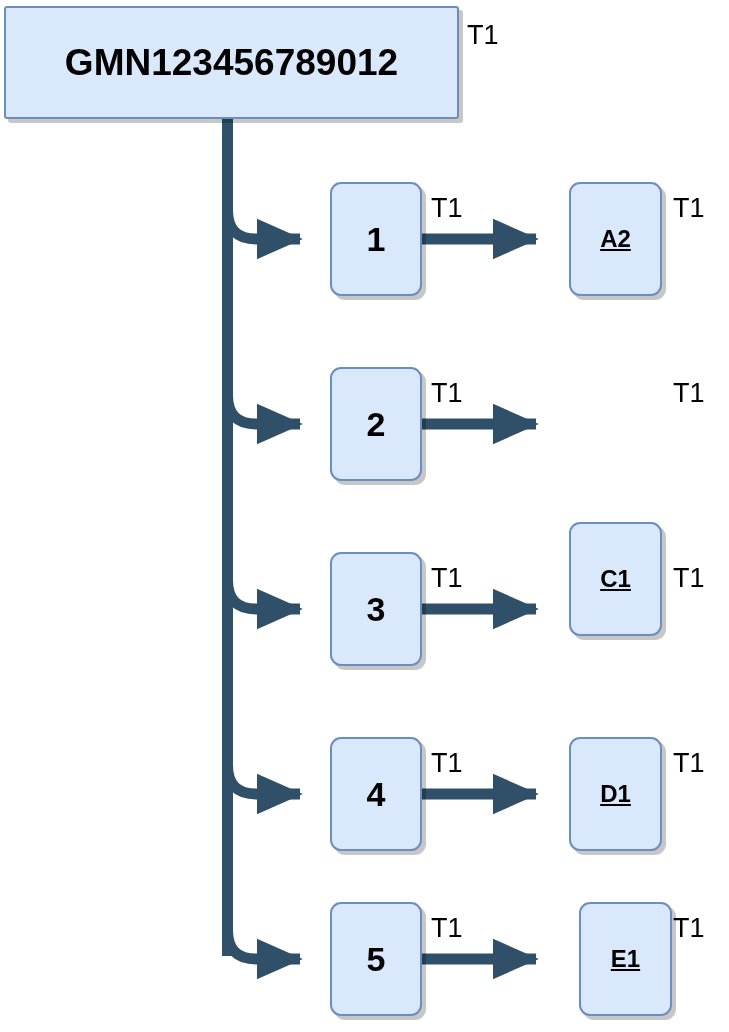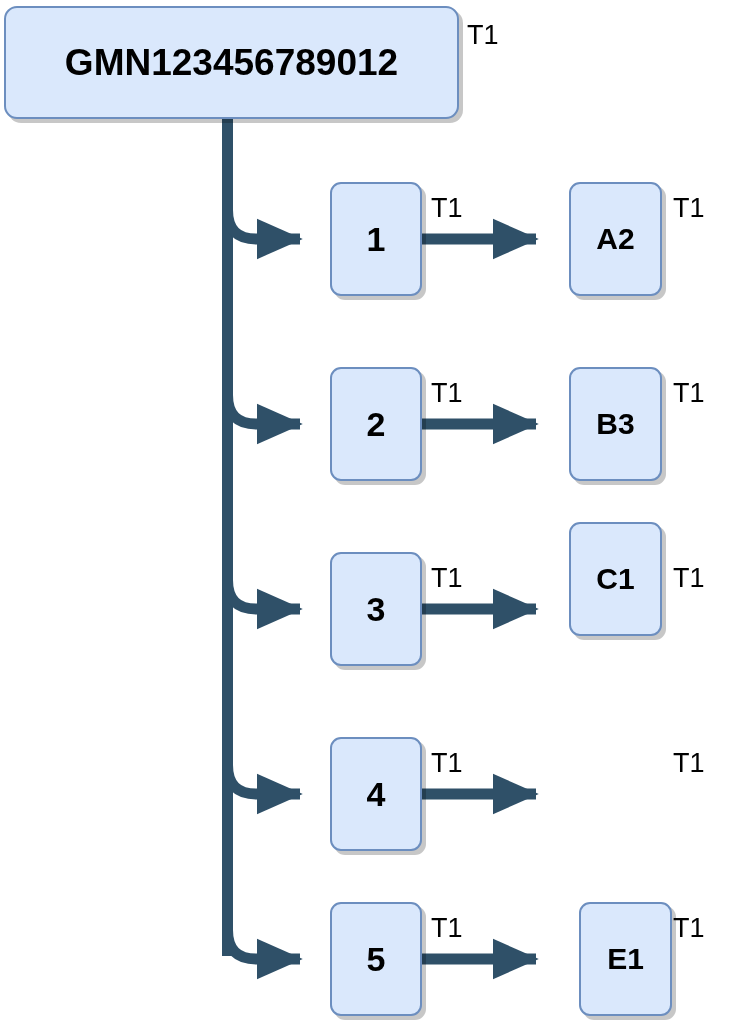--- a/index.html
+++ b/index.html
@@ -41,33 +41,34 @@
     justify-content: center;
     color: #000000;
     font-weight: bold;
     z-index: 3;
   }
   .node-root {
     left: 4px;
     top: 6px;
     width: 455px;
     height: 113px;
-    border-radius: 13px;
+    border-radius: 3px;
     font-size: 37px;
     letter-spacing: 0px;
   }
   .node-mid {
     width: 92px;
     height: 114px;
     font-size: 34px;
   }
   .node-leaf {
     width: 93px;
     height: 114px;
-    font-size: 30px;
+    font-size: 24px;
+    text-decoration: underline;
   }
   .tag {
     position: absolute;
     font-size: 27px;
     font-weight: normal;
     color: #000000;
     white-space: nowrap;
     line-height: 1;
     z-index: 4;
   }
@@ -125,38 +126,38 @@
   <span class="edge-tag" style="left:431px; top:195px;">T1</span>
   <div class="node node-leaf" style="left:569px; top:182px;">
     <span>A2</span>
   </div>
   <span class="tag" style="left:673px; top:195px;">T1</span>
 
   <div class="node node-mid" style="left:330px; top:367px;">
     <span>2</span>
   </div>
   <span class="edge-tag" style="left:431px; top:380px;">T1</span>
-  <div class="node node-leaf" style="left:569px; top:367px;">
-    <span>B3</span>
-  </div>
   <span class="tag" style="left:673px; top:380px;">T1</span>
 
   <div class="node node-mid" style="left:330px; top:552px;">
     <span>3</span>
   </div>
   <span class="edge-tag" style="left:431px; top:565px;">T1</span>
   <div class="node node-leaf" style="left:569px; top:522px;">
     <span>C1</span>
   </div>
   <span class="tag" style="left:673px; top:565px;">T1</span>
 
   <div class="node node-mid" style="left:330px; top:737px;">
     <span>4</span>
   </div>
   <span class="edge-tag" style="left:431px; top:750px;">T1</span>
+  <div class="node node-leaf" style="left:569px; top:737px;">
+    <span>D1</span>
+  </div>
   <span class="tag" style="left:673px; top:750px;">T1</span>
 
   <div class="node node-mid" style="left:330px; top:902px;">
     <span>5</span>
   </div>
   <span class="edge-tag" style="left:431px; top:915px;">T1</span>
   <div class="node node-leaf" style="left:569px; top:902px;margin-left:10px;">
     <span>E1</span>
   </div>
   <span class="tag" style="left:673px; top:915px;">T1</span>

